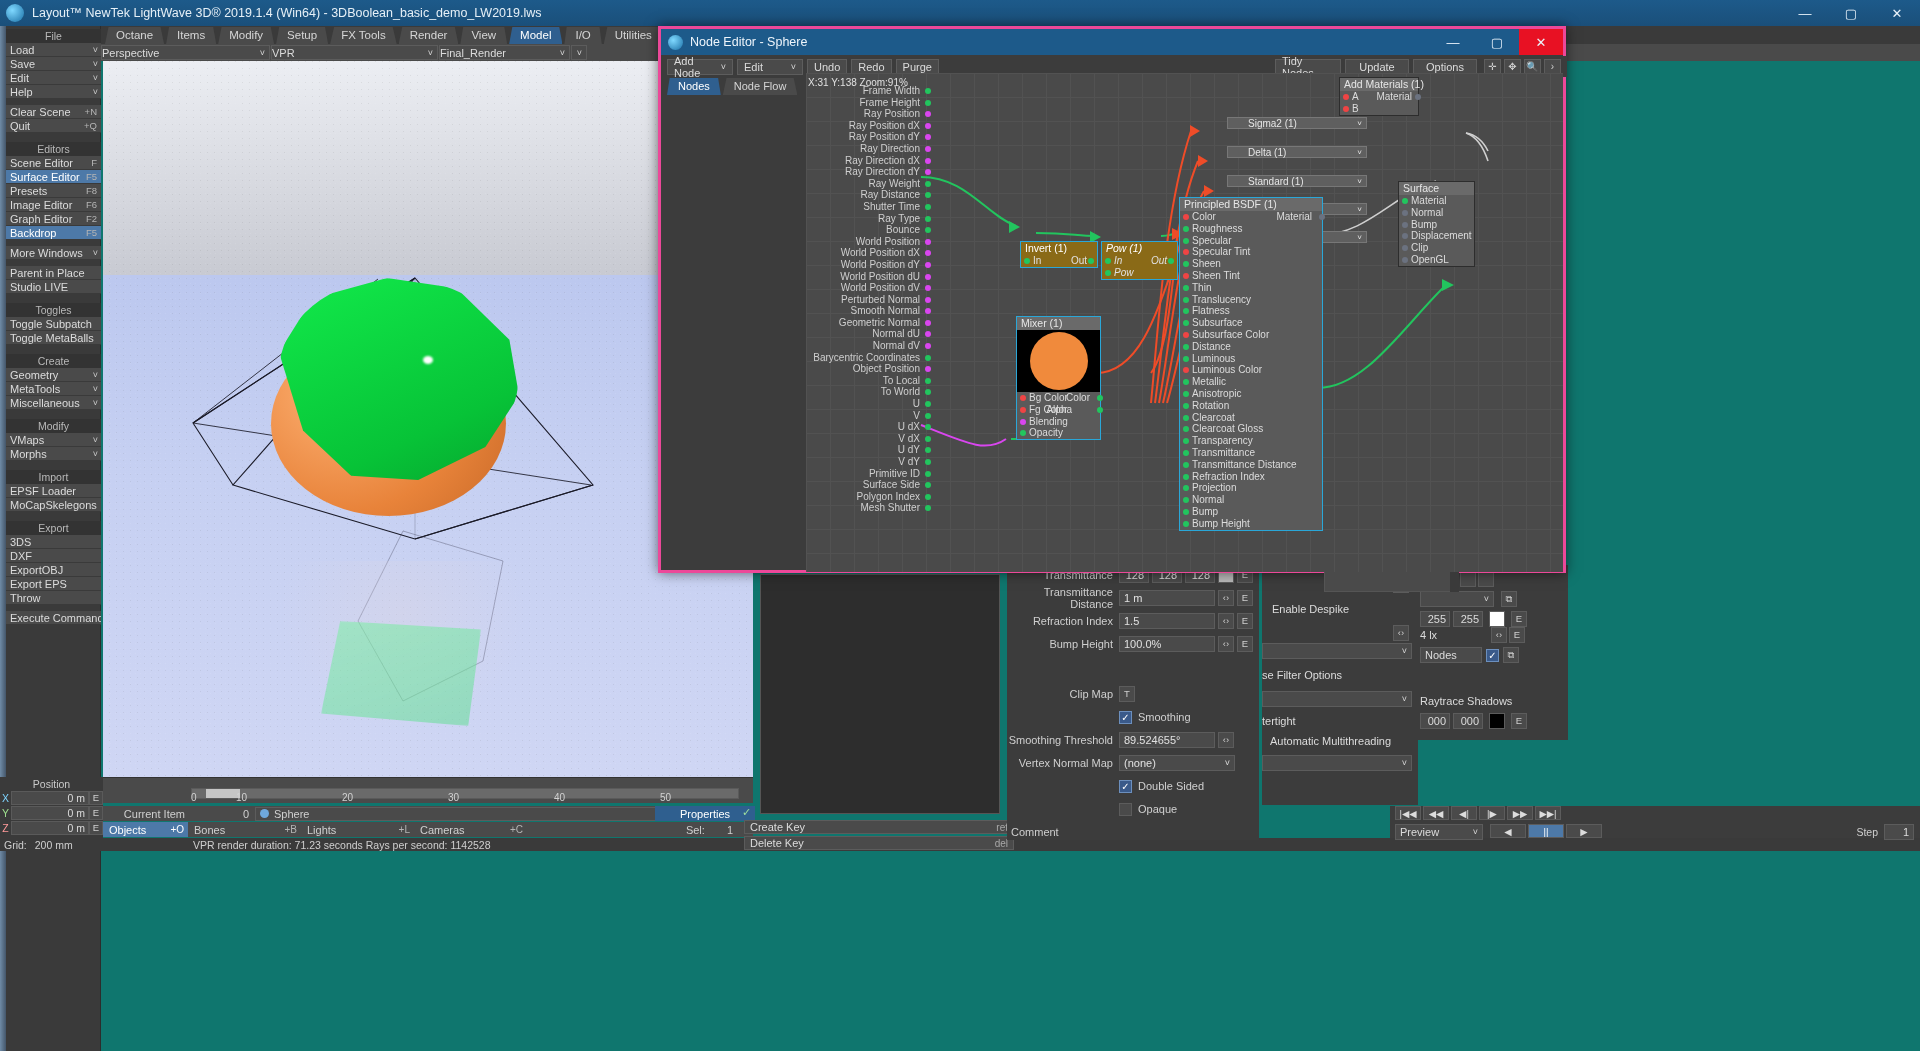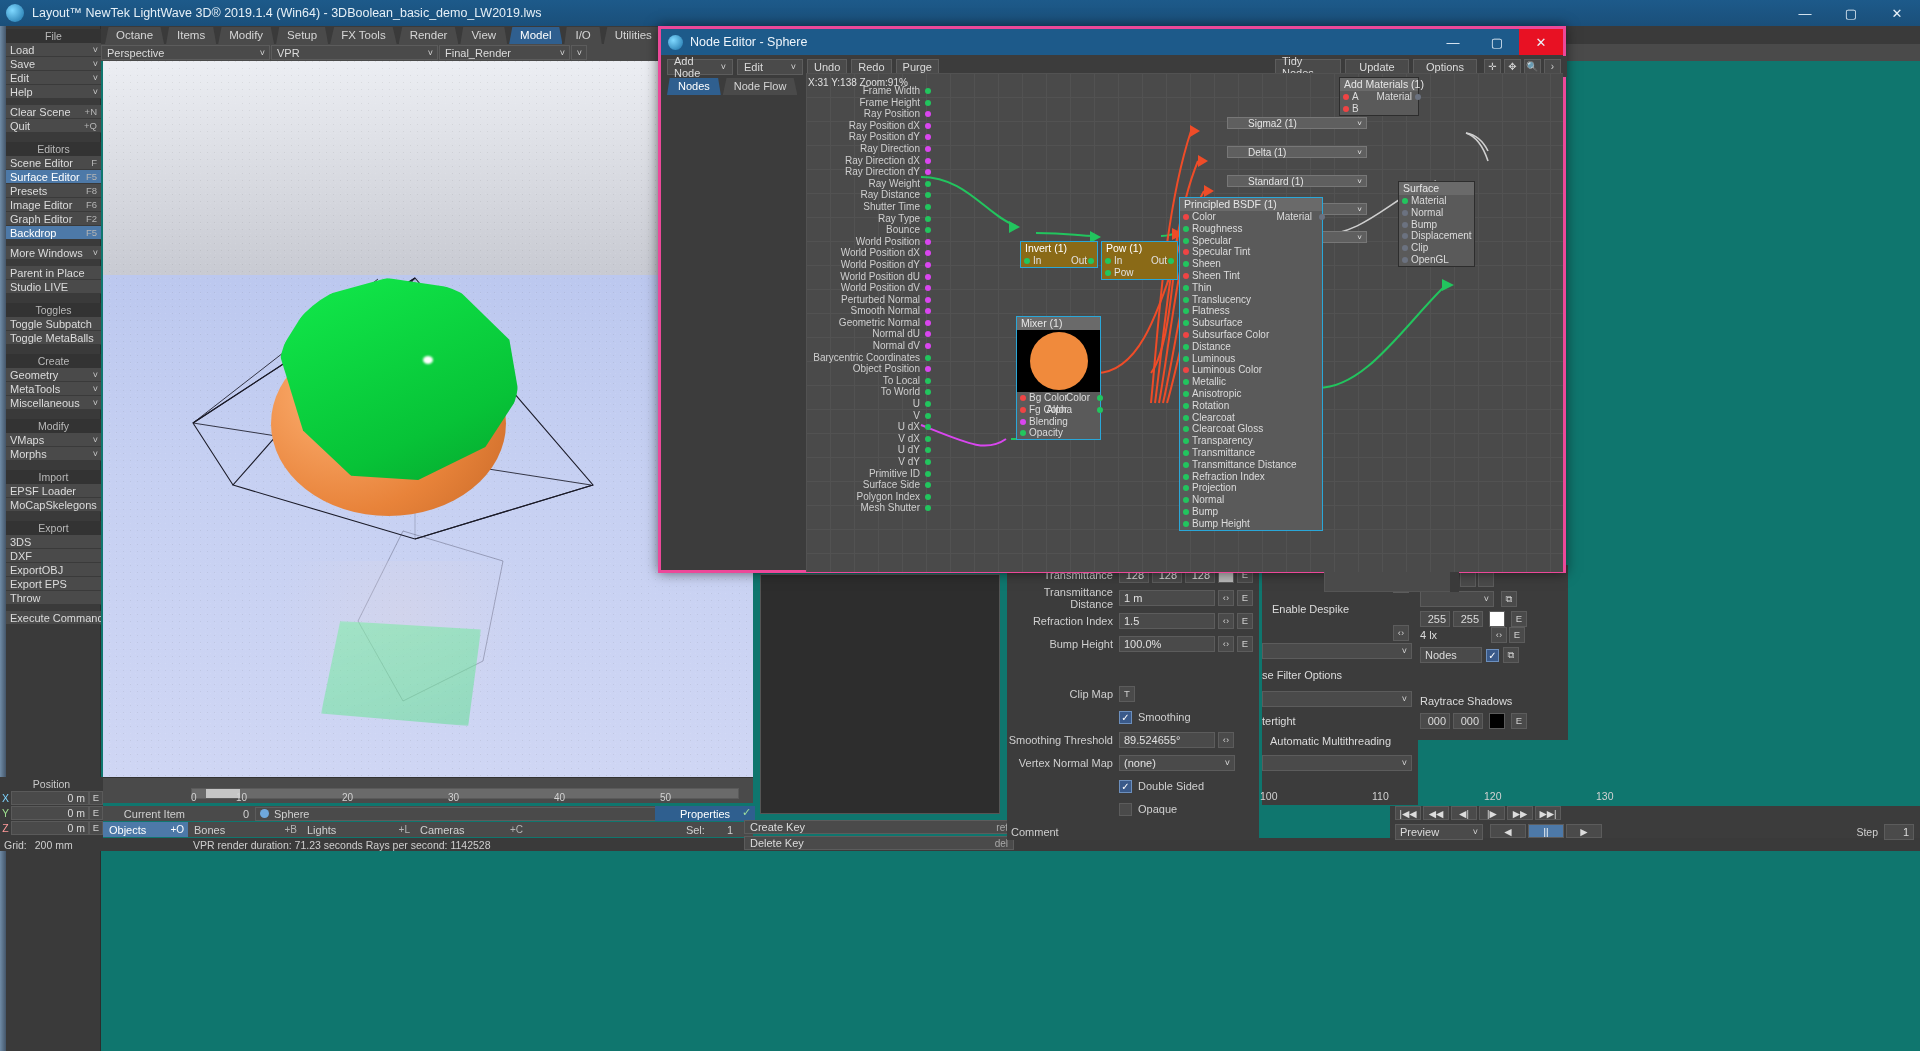--- a/index.html
+++ b/index.html
@@ -38,21 +38,21 @@
     background:#3a3a3a; display:flex; align-items:flex-end; padding-left:4px; }
   .mtab { height:17px; line-height:17px; padding:0 11px; font-size:11.5px; color:#d6d6d6;
     background:#4a4a4a; margin-right:2px; border-radius:3px 3px 0 0;
     clip-path: polygon(6% 0,94% 0,100% 100%,0% 100%); }
   .mtab.active { background:#2f5f8f; color:#fff; }
 
   
   .vptoolbar { position:absolute; left:101px; top:44px; width:1819px; height:17px;
     background:#4a4a4a; display:flex; align-items:center; }
   .vp-drop { height:15px; background:#4a4a4a; border:1px solid #5c5c5c; font-size:11px;
-    color:#dcdcdc; display:flex; align-items:center; padding-left:5px; position:relative;
+    color:#dcdcdc; display:flex; align-items:center; position:relative;
     margin-right:1px; }
   .vp-drop .chev { position:absolute; right:4px; font-size:9px; }
 
   
   .viewport { position:absolute; left:103px; top:61px; width:650px; height:716px;
     background:linear-gradient(#e9eaef,#c9cbd3); overflow:hidden; }
   .vp-upper { position:absolute; left:0; top:0; width:100%; height:214px;
     background:linear-gradient(#eceef3 0%,#c8cad2 100%); }
   .vp-floor { position:absolute; left:0; top:214px; width:100%; height:502px;
     background:linear-gradient(#bcc8ef 0%,#c6d0f2 40%,#cfd6f4 100%); }
@@ -541,26 +541,20 @@
 
     <div style="position:absolute;left:2px;top:130px;font-size:11px;color:#dcdcdc;">Raytrace Shadows</div>
     <div style="position:absolute;left:2px;top:148px;display:flex;align-items:center;gap:3px;">
       <div class="rfield" style="width:30px;justify-content:flex-end;padding-right:3px;">000</div>
       <div class="rfield" style="width:30px;justify-content:flex-end;padding-right:3px;">000</div>
       <div class="sq" style="background:#000;"></div>
       <div class="sq">E</div>
     </div>
   </div>
 
-  <div class="tickbar" id="tickbar">
-      <div style="position: absolute; left: 20px; top: 0px;">100</div>
-      <div style="position: absolute; left: 132px; top: 0px;">110</div>
-      <div style="position: absolute; left: 244px; top: 0px;">120</div>
-      <div style="position: absolute; left: 356px; top: 0px;">130</div>
-    </div>
 
   <div class="playbar">
     <div id="playbtns" style="position:absolute;left:5px;top:0px;display:flex;gap:2px;">
         <div class="pb-btn" style="width: 26px;">|◀◀</div>
         <div class="pb-btn" style="width: 26px;">◀◀</div>
         <div class="pb-btn" style="width: 26px;">◀|</div>
         <div class="pb-btn" style="width: 26px;">|▶</div>
         <div class="pb-btn" style="width: 26px;">▶▶</div>
         <div class="pb-btn" style="width: 26px;">▶▶|</div>
       </div>
@@ -854,21 +848,21 @@
       <div class="node gold sel" style="left:214px;top:168px;width:78px;">
         <div class="node-hd">Invert (1)</div>
         <div class="node-io">
           <span class="dot g l"></span>
           <span class="ltxt">In</span>
           <span class="rtxt">Out</span>
           <span class="dot g" style="right:3px;"></span>
         </div>
       </div>
 
-      <div class="node gold sel" style="left:295px;top:168px;width:77px;">
+      <div class="node gold sel" style="left:295px;top:168px;width:77px;font-style:italic;">
         <div class="node-hd">Pow (1)</div>
         <div class="node-io">
           <span class="dot g l"></span>
           <span class="ltxt">In</span>
           <span class="rtxt">Out</span>
           <span class="dot g" style="right:3px;"></span>
         </div>
         <div class="node-io">
           <span class="dot g l"></span>
           <span class="ltxt">Pow</span>

